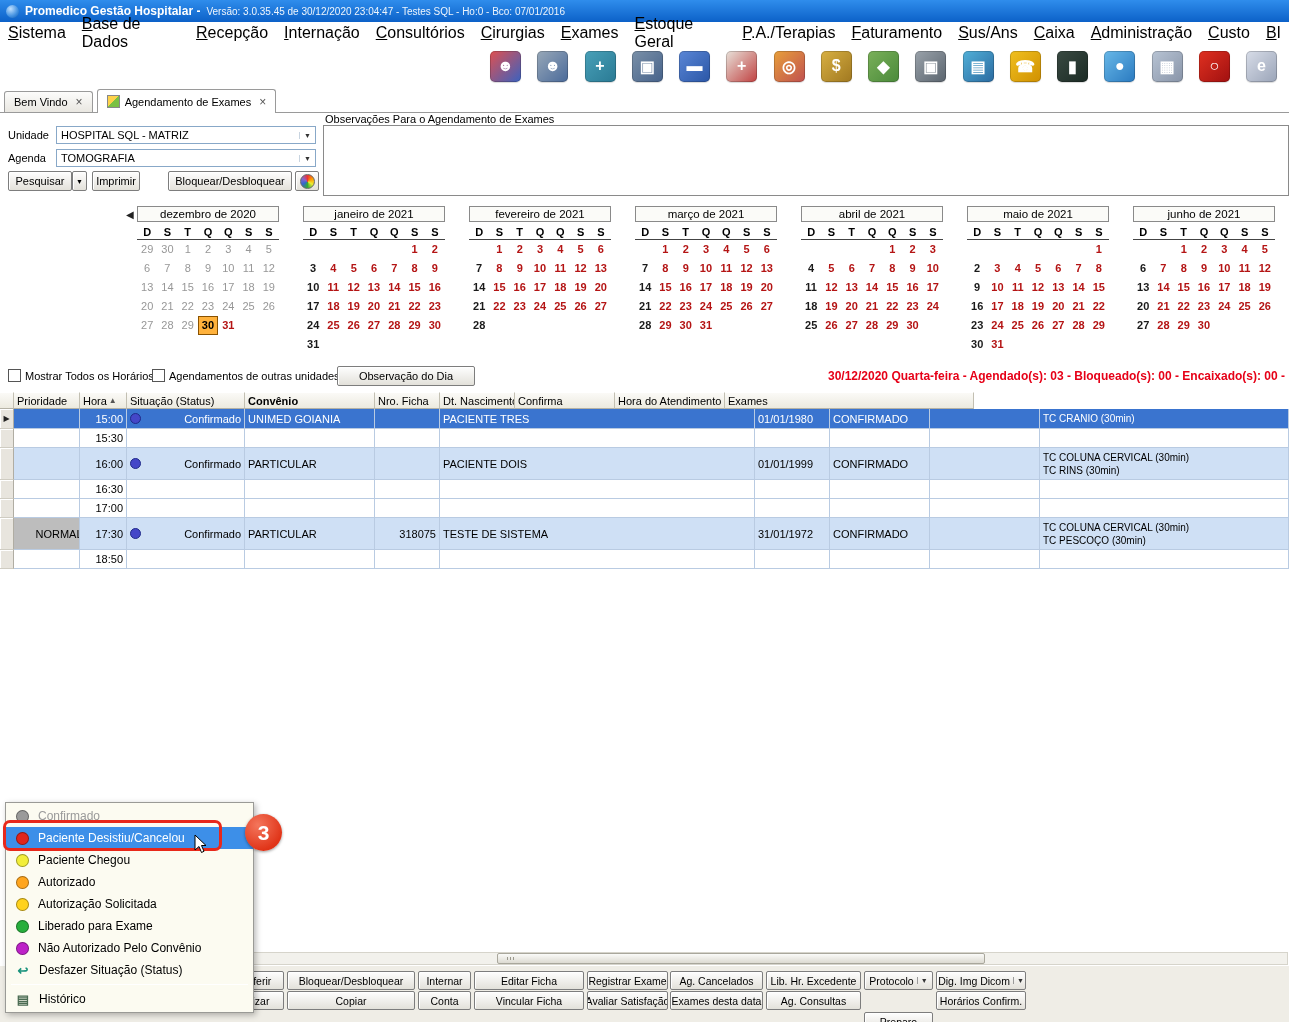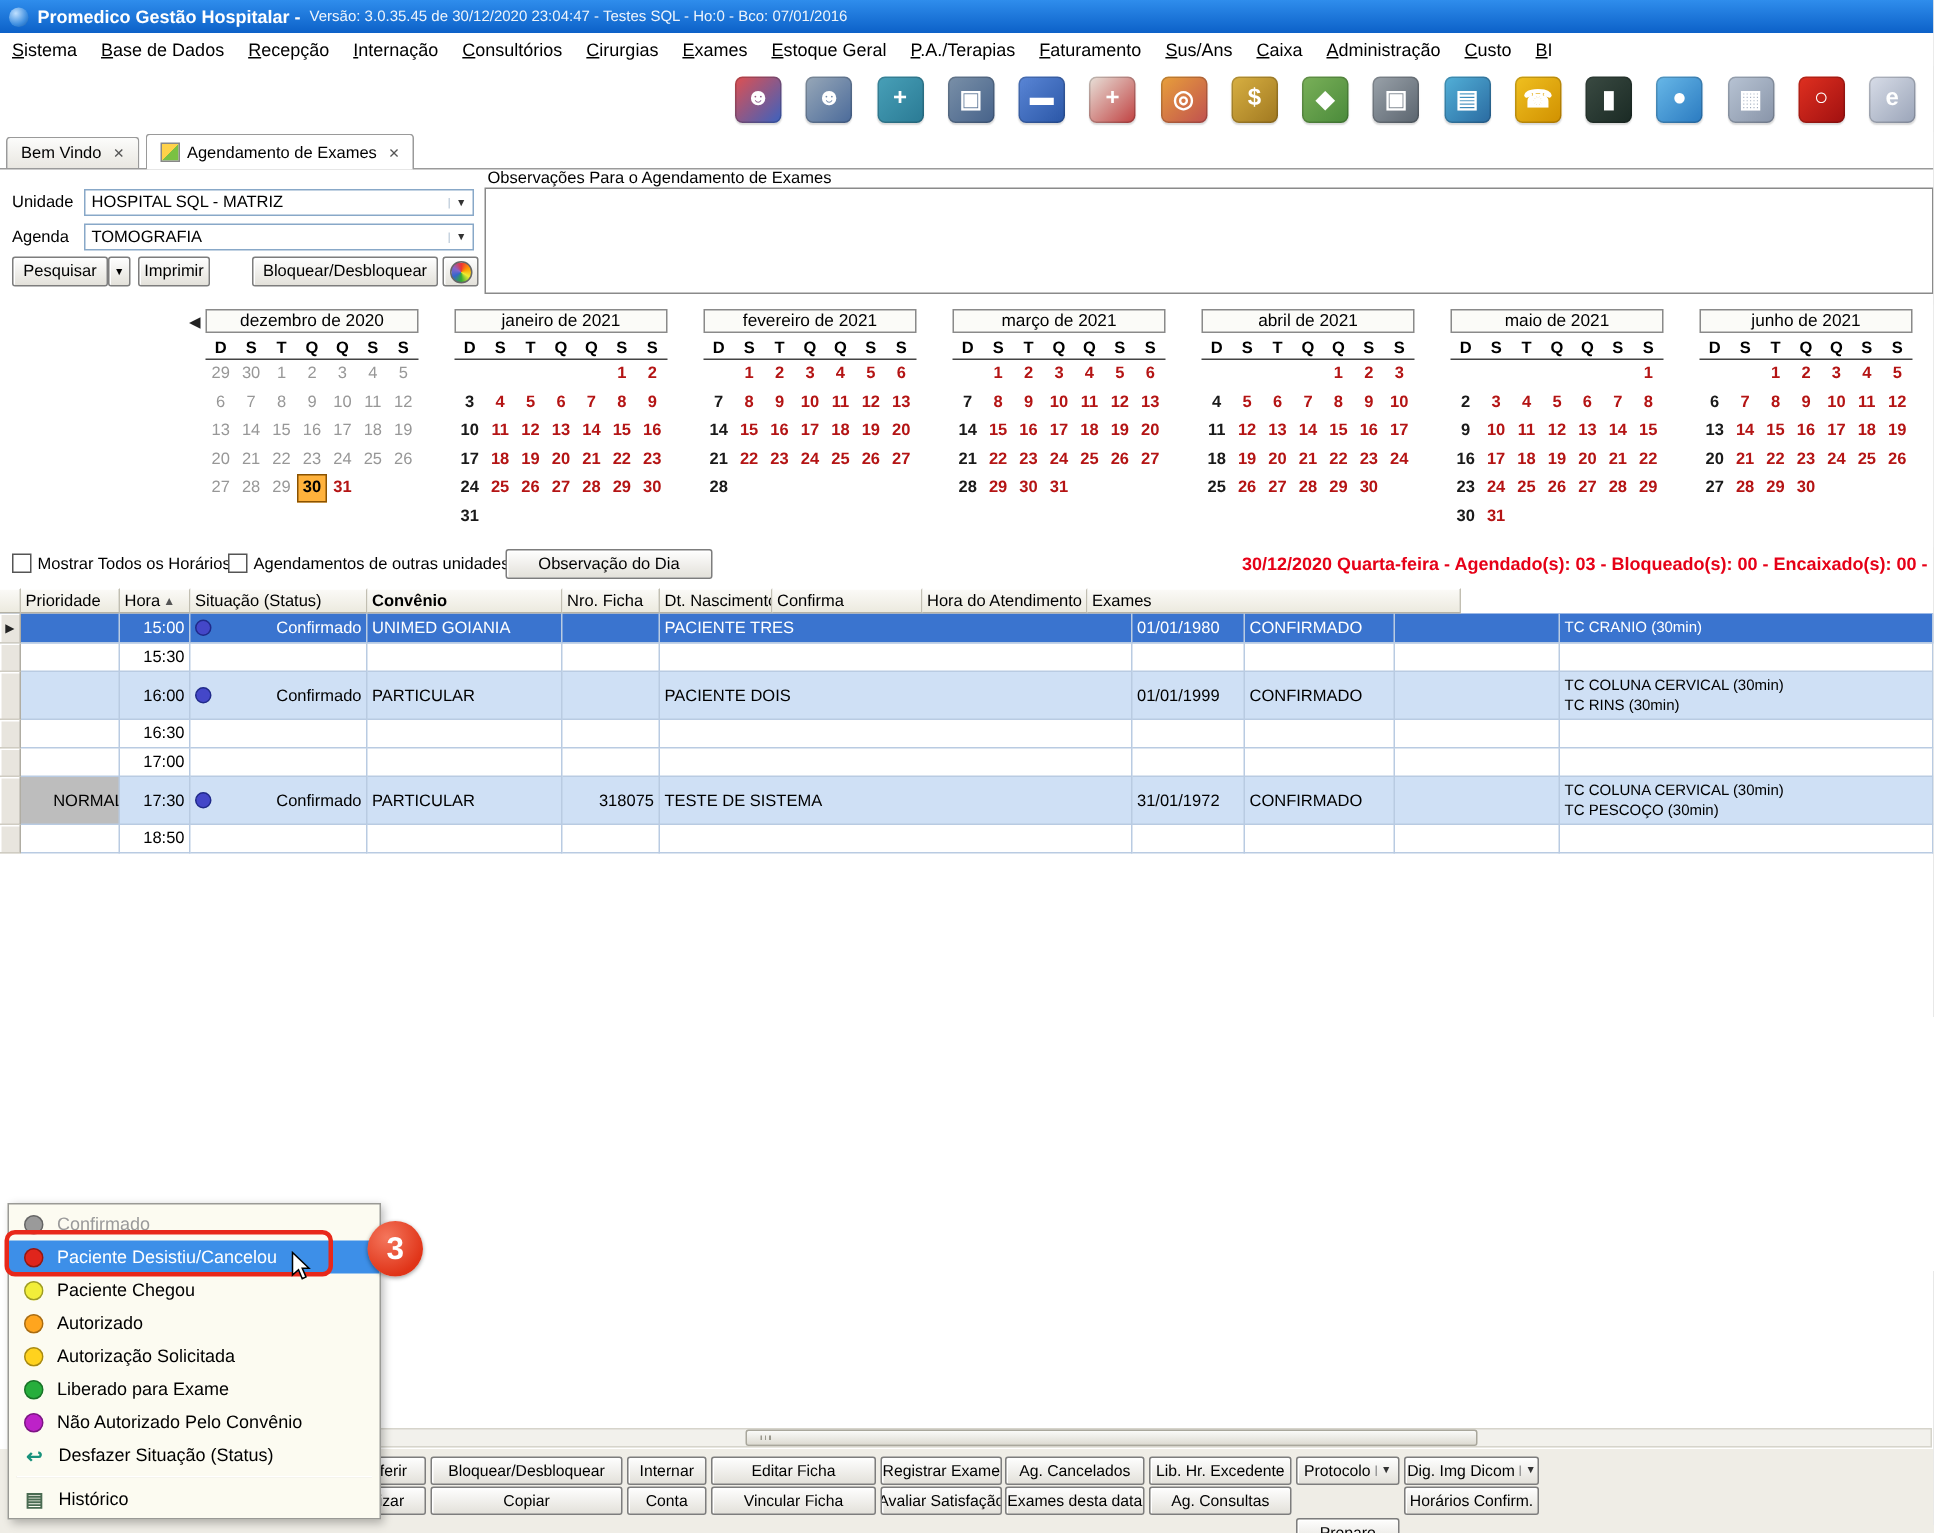--- a/index.html
+++ b/index.html
@@ -8,21 +8,21 @@
        --sel-blue:#3a74cf; --row-blue:#cfe0f5; --grid-line:#b9cbe2; --dot:#4447c8; --cal-red:#b41414;
        --cal-orange:#ffb23c; --summary-red:#e60017; --menu-sel:#3d8fe8; --ann-red:#e8281a;}
   
   .titlebar{position:absolute;top:0;left:0;right:0;height:22px;background:linear-gradient(#2f8dec,#0c61c8);
             color:#fff;display:flex;align-items:center;padding:0 6px;gap:6px;white-space:nowrap;overflow:hidden;}
   .app-ico{width:13px;height:13px;border-radius:50%;flex:none;
            background:radial-gradient(circle at 35% 30%,#bfe0ff,#3f8fe0 60%,#1358a8);}
   .titlebar .title{font-weight:bold;font-size:12px;}
   .titlebar .subtitle{font-size:10px;opacity:.92;}
   
-  .menubar{position:absolute;top:22px;left:0;right:0;height:22px;background:#fff;display:flex;align-items:center;font-size:12px;}
+  .menubar{position:absolute;top:22px;left:0;right:0;height:22px;background:#fff;display:flex;align-items:center;font-size:16px;}
   .mitem{padding:3px 8px;cursor:default;}
   
   .toolbar{position:absolute;top:45px;height:42px;left:490px;right:12px;display:flex;align-items:center;justify-content:space-between;}
   .tool-icon{width:31px;height:31px;border-radius:5px;display:flex;align-items:center;justify-content:center;
              color:#fff;font-size:16px;font-weight:bold;box-shadow:inset 0 0 0 1px rgba(0,0,0,.18),0 1px 1px rgba(0,0,0,.15);}
   
   .tabbar{position:absolute;top:88px;left:0;right:0;height:25px;border-bottom:1px solid #9a9a9a;display:flex;
           align-items:flex-end;padding-left:4px;gap:4px;background:#fff;}
   .tab{display:flex;align-items:center;gap:5px;height:21px;padding:0 9px;border:1px solid #9a9a9a;border-bottom:none;
        border-radius:3px 3px 0 0;background:linear-gradient(#fcfcfb,#e9e7e1);font-size:11px;}

